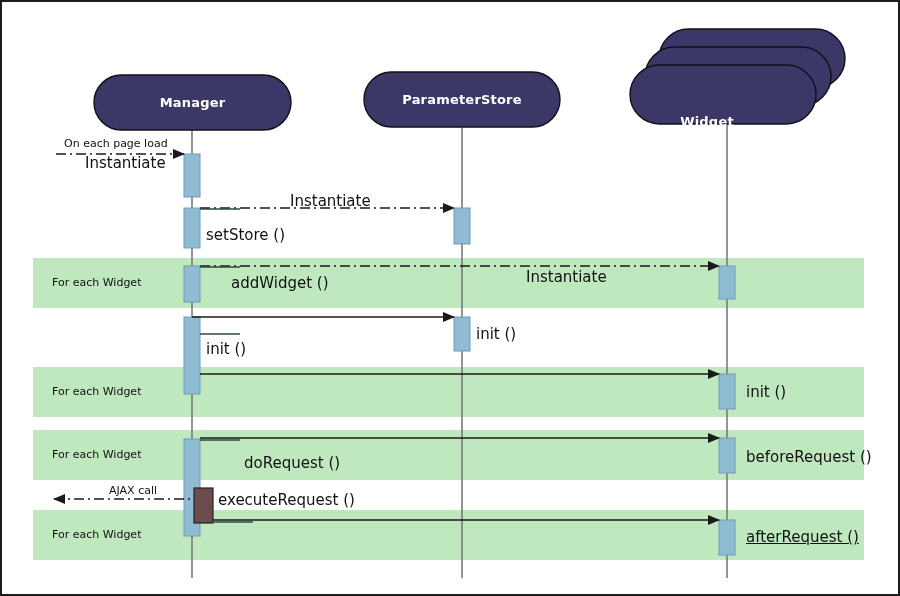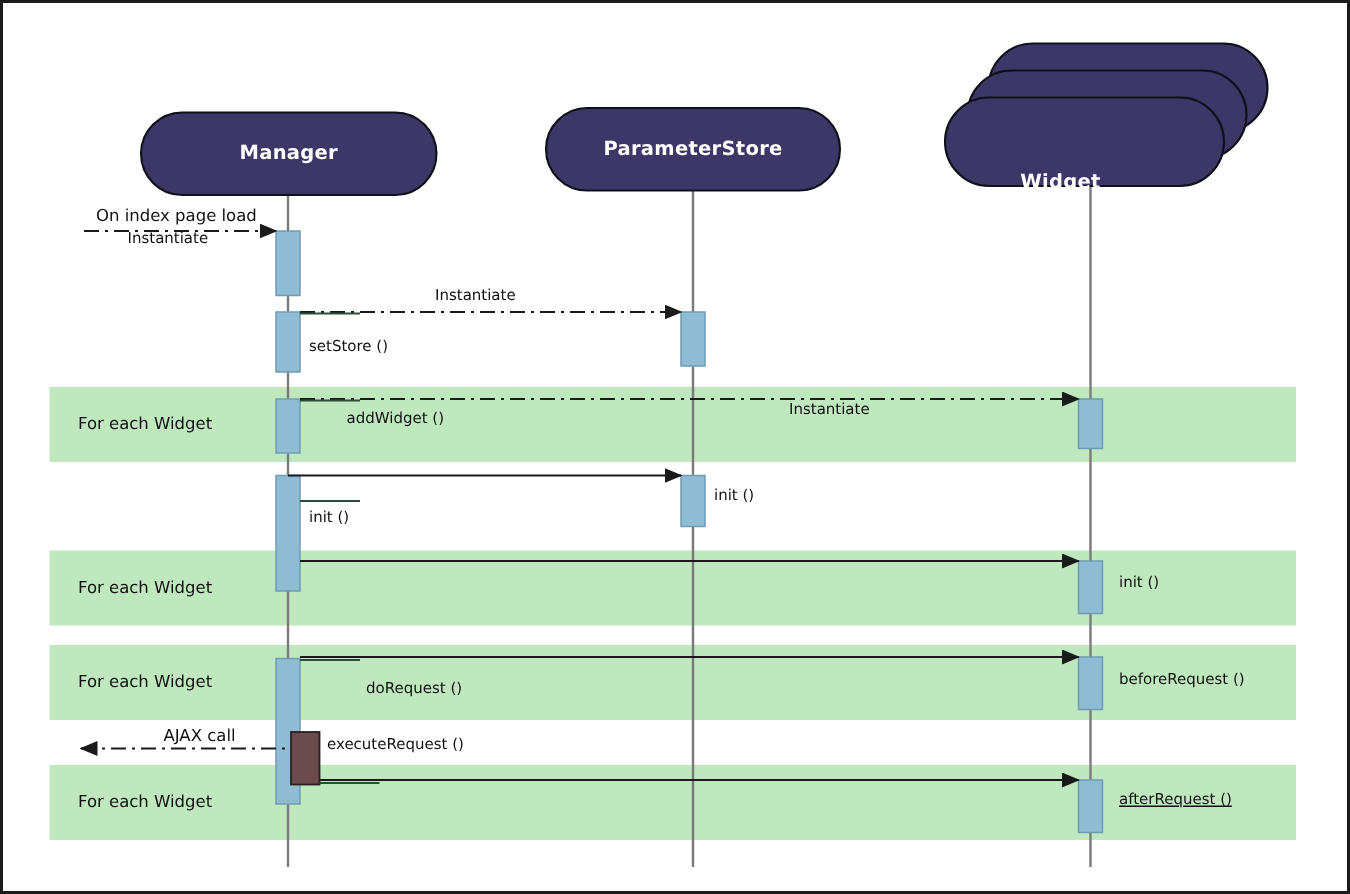--- a/index.html
+++ b/index.html
@@ -36,21 +36,21 @@
   .actor-name {
     position: absolute;
     white-space: nowrap;
     color: #ffffff;
     font-weight: bold;
     font-size: 13px;
     letter-spacing: 0.2px;
     text-align: center;
     font-family: "DejaVu Sans", "Liberation Sans", sans-serif;
   }
-  .msg-label { font-size: 10px; }
+  .msg-label { font-size: 15px; }
   .frag-label { font-size: 11px; }
   .small-label { font-size: 11px; }
 </style>
 </head>
 <body>
 
 <div id="canvas">
 
   <svg id="svg-layer" viewBox="0 0 900 596">
     <defs>
@@ -136,21 +136,21 @@
 
   <div class="actor-name" style="left:362px; top:90px; width:196px;">ParameterStore</div>
   <div class="actor-name" style="left:92px; top:93px; width:197px;">Manager</div>
   <div class="actor-name" style="left:628px; top:84px; width:154px;margin-top:28px;">Widget</div>
 
   <div class="lbl frag-label" style="left:50px; top:274px;">For each Widget</div>
   <div class="lbl frag-label" style="left:50px; top:383px;">For each Widget</div>
   <div class="lbl frag-label" style="left:50px; top:446px;">For each Widget</div>
   <div class="lbl frag-label" style="left:50px; top:526px;">For each Widget</div>
 
-  <div class="lbl small-label" style="left:62px; top:135px;">On index page load</div>
+  <div class="lbl small-label" style="left:62px; top:135px;">On each page load</div>
   <div class="lbl msg-label" style="left:83px; top:152px;">Instantiate</div>
 
   <div class="lbl msg-label" style="left:288px; top:190px;">Instantiate</div>
   <div class="lbl msg-label" style="left:204px; top:213px;margin-top:11px;">setStore ()</div>
 
   <div class="lbl msg-label" style="left:524px; top:266px;">Instantiate</div>
   <div class="lbl msg-label" style="left:188px; top:272px;margin-left:41px;">addWidget ()</div>
 
   <div class="lbl msg-label" style="left:474px; top:323px;">init ()</div>
   <div class="lbl msg-label" style="left:204px; top:338px;">init ()</div>

